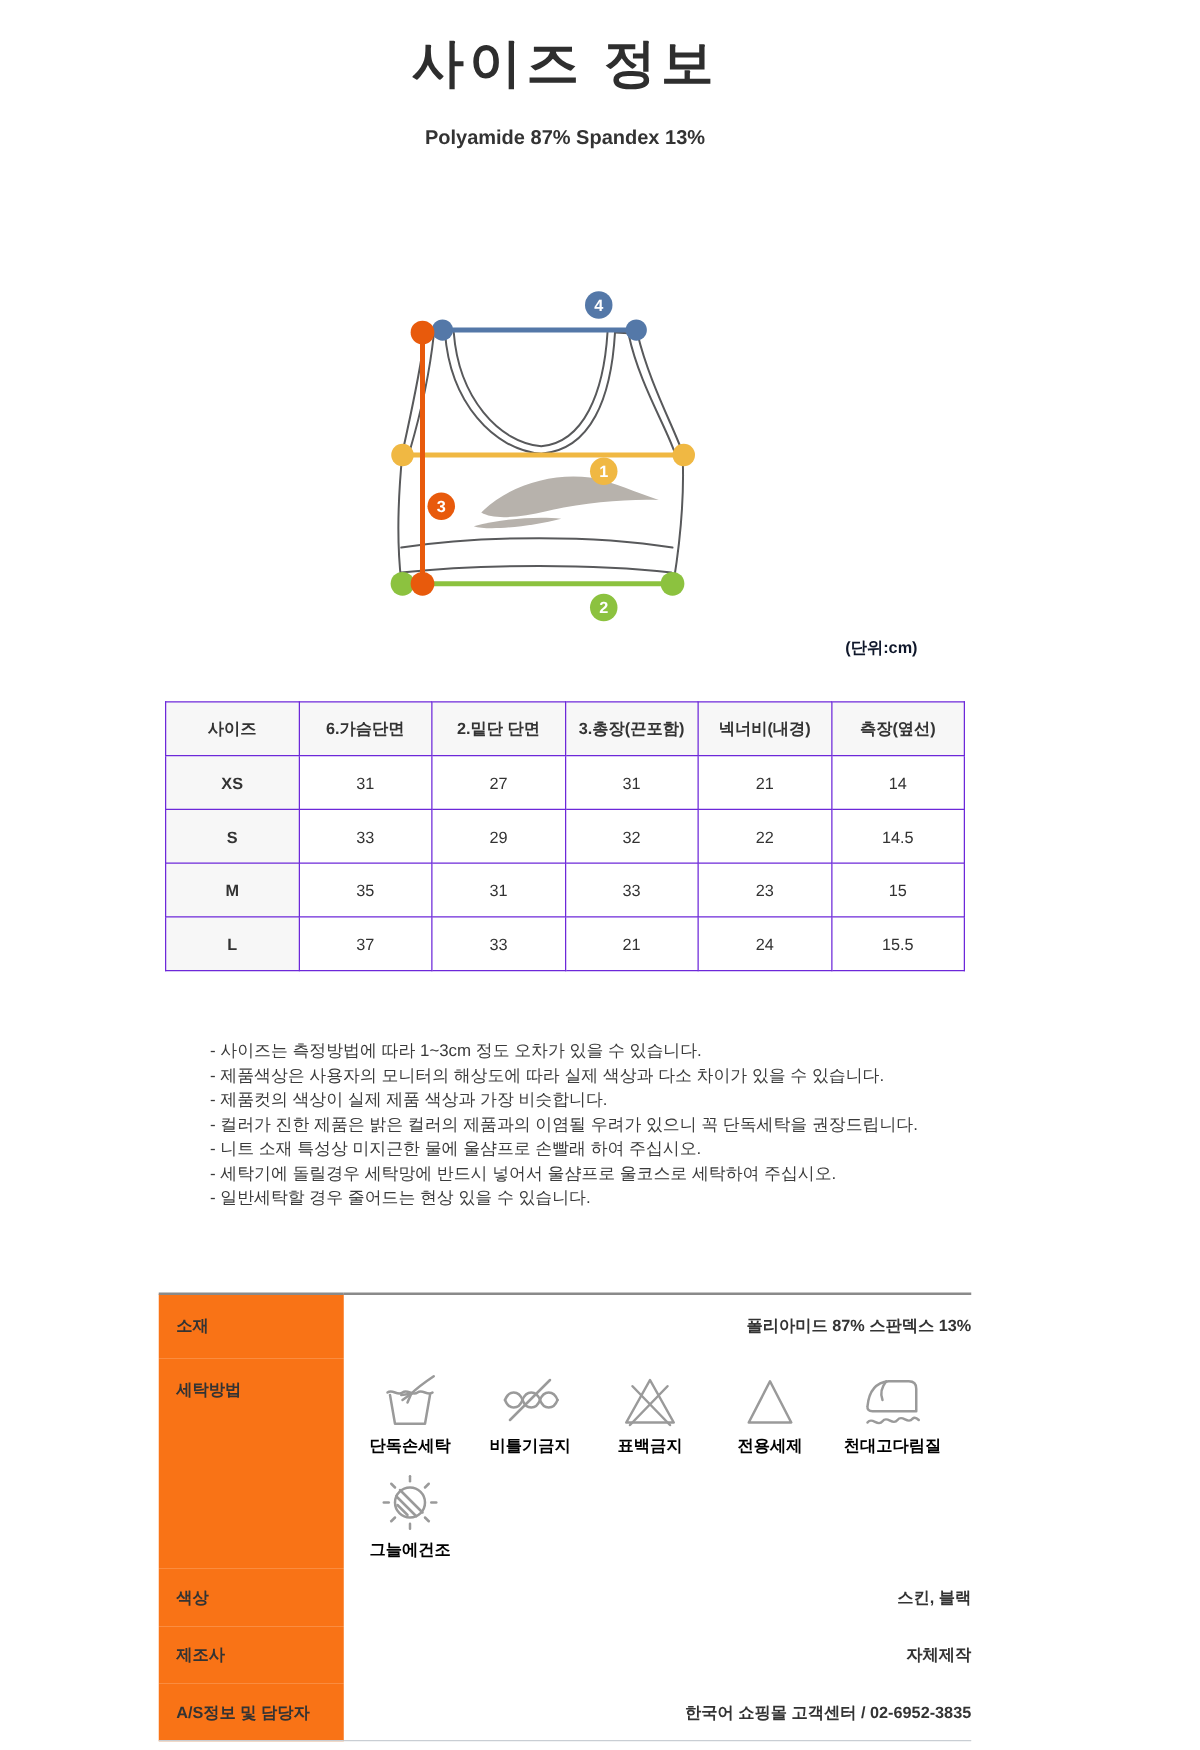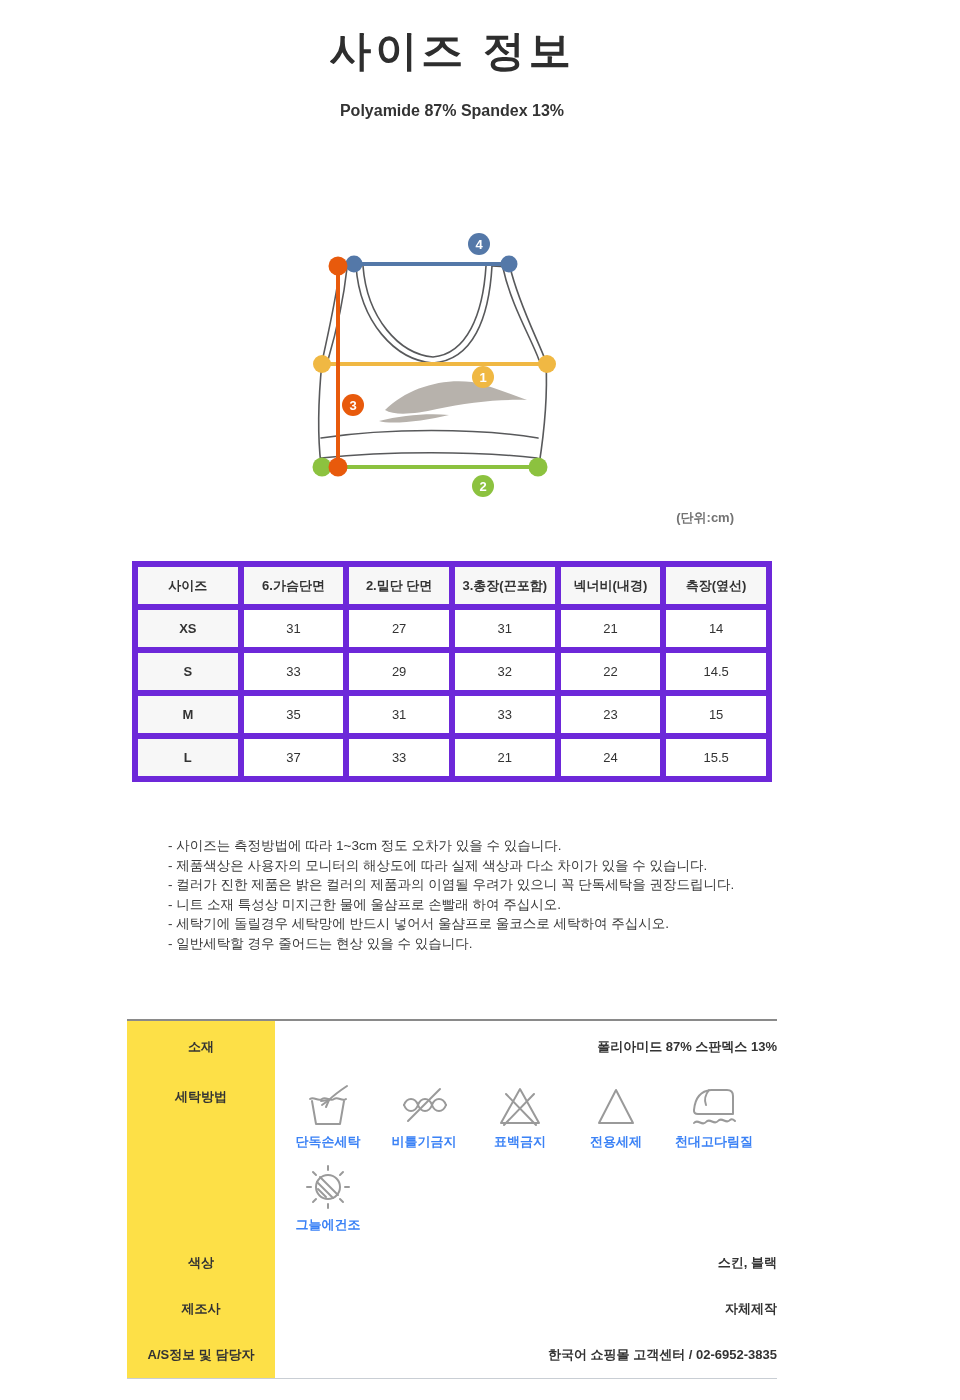--- a/index.html
+++ b/index.html
@@ -18,66 +18,66 @@
   .subtitle {
     text-align:center; font-size:16px; font-weight:700;
     color:#333; margin-top:26px;
   }
 
   .diagram-wrap { width:330px; margin:90px auto 0; }
   .diagram-wrap svg { display:block; }
 
   .unit-label {
     text-align:right; padding-right:170px; font-size:13px;
-    font-weight:600; color:#737373; margin-top:4px;
+    font-weight:600; color:#0f172a; margin-top:4px;
   }
 
   table.size-table {
     width:640px; margin:34px auto 0; border-collapse:collapse;
     font-size:13px; text-align:center; color:#333;
   }
   table.size-table th, table.size-table td {
-    border:6px solid #6d28d9; height:43px; width:106px;
+    border:1px solid #6d28d9; height:43px; width:106px;
     font-weight:400;
   }
   table.size-table thead th, table.size-table tbody th {
     background:#f7f7f7; font-weight:700;
   }
 
   .notes { margin:54px 0 0 168px; }
   .notes p {
     font-size:13.5px; font-weight:400; color:#3a3a3a;
     line-height:19.5px;
   }
 
   table.info-table {
     width:650px; margin:66px auto 0; border-collapse:collapse;
     font-size:13px; color:#333;
     border-top:2px solid #8a8a8a; border-bottom:1px solid #c9ced4;
   }
   table.info-table th {
-    background:#fde047; width:150px; text-align:center;
+    background:#f97316; width:150px; text-align:left;
     padding:0 14px; font-weight:700; white-space:nowrap;
   }
   table.info-table td { padding-left:16px; font-weight:600;text-align:right; }
   tr.row-simple th, tr.row-simple td { height:46px; }
   tr.row-material th, tr.row-material td { height:52px; }
   tr.row-wash th { vertical-align:top; padding-top:16px; height:168px; }
   tr.row-wash td { vertical-align:top; padding-top:10px; }
 
   .care-grid {
     display:flex; flex-wrap:wrap; column-gap:22px; row-gap:12px;
     width:486px;
   }
   .care-item {
     display:flex; flex-direction:column; align-items:center;
     min-width:74px;
   }
   .care-item svg { display:block; }
-  .care-label { margin-top:5px; font-size:13px; font-weight:700; color:#3b82f6; white-space:nowrap; }
+  .care-label { margin-top:5px; font-size:13px; font-weight:700; color:#000000; white-space:nowrap; }
 
   .dline { fill:none; stroke-width:4; stroke-linecap:butt; }
   .badge-num { font-size:13px; font-weight:700; fill:#ffffff; text-anchor:middle; }
 </style>
 </head>
 <body>
 
 <div class="page">
 
   <h1 class="title">사이즈 정보</h1>
@@ -183,20 +183,21 @@
         <td>21</td>
         <td>24</td>
         <td>15.5</td>
       </tr>
     </tbody>
   </table>
 
   <div class="notes">
     <p>- 사이즈는 측정방법에 따라 1~3cm 정도 오차가 있을 수 있습니다.</p>
     <p>- 제품색상은 사용자의 모니터의 해상도에 따라 실제 색상과 다소 차이가 있을 수 있습니다.</p>
+    <p>- 제품컷의 색상이 실제 제품 색상과 가장 비슷합니다.</p>
     <p>- 컬러가 진한 제품은 밝은 컬러의 제품과의 이염될 우려가 있으니 꼭 단독세탁을 권장드립니다.</p>
     <p>- 니트 소재 특성상 미지근한 물에 울샴프로 손빨래 하여 주십시오.</p>
     <p>- 세탁기에 돌릴경우 세탁망에 반드시 넣어서 울샴프로 울코스로 세탁하여 주십시오.</p>
     <p>- 일반세탁할 경우 줄어드는 현상 있을 수 있습니다.</p>
   </div>
 
   <table class="info-table">
     <tbody>
         <tr class="row-material">
       <th>소재</th>

